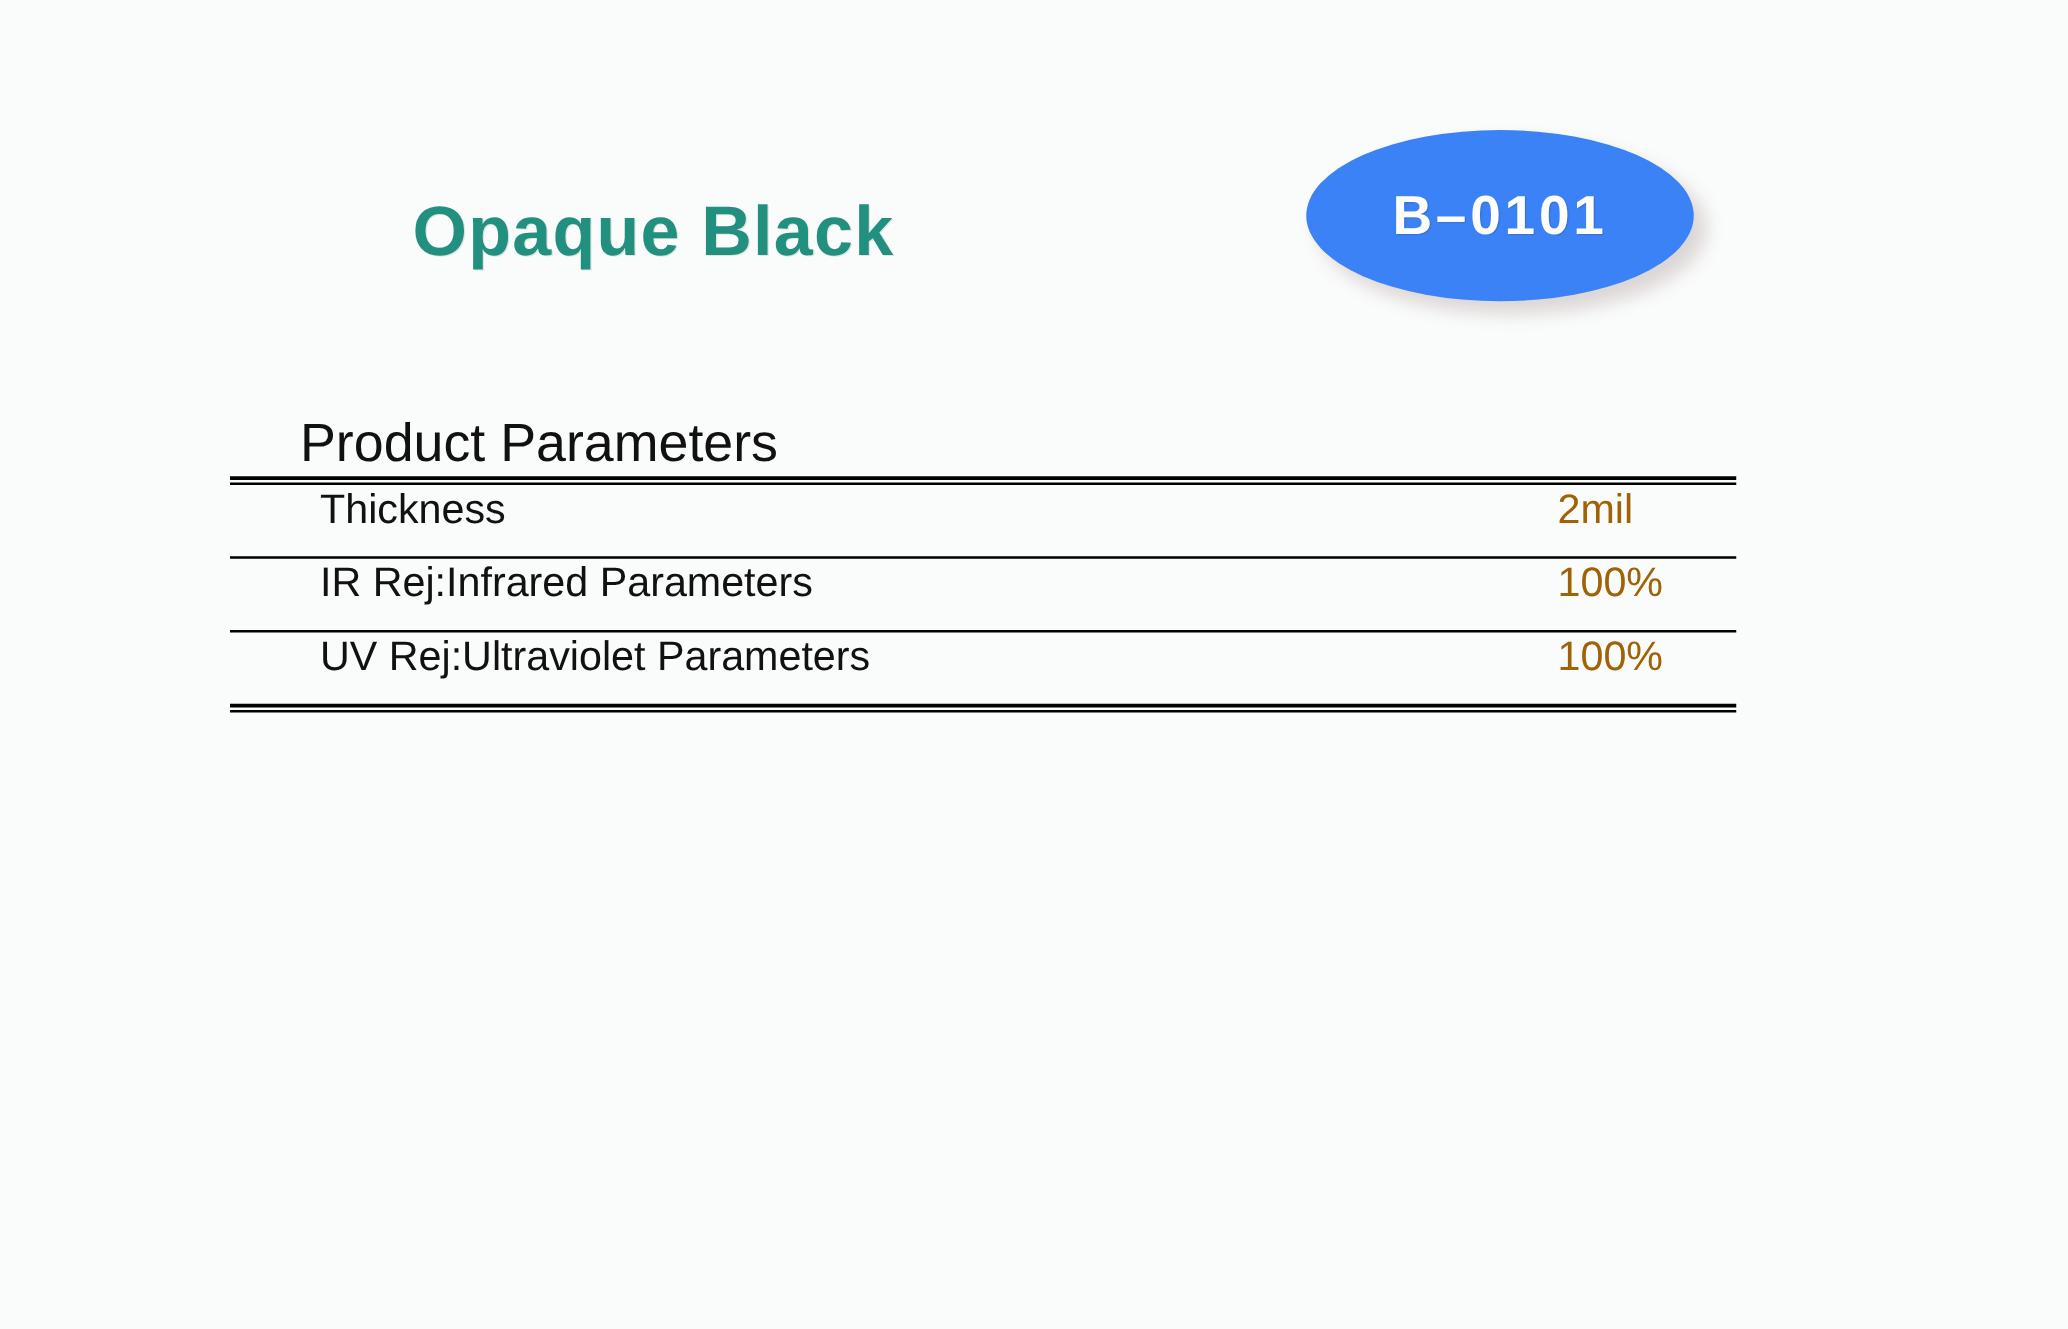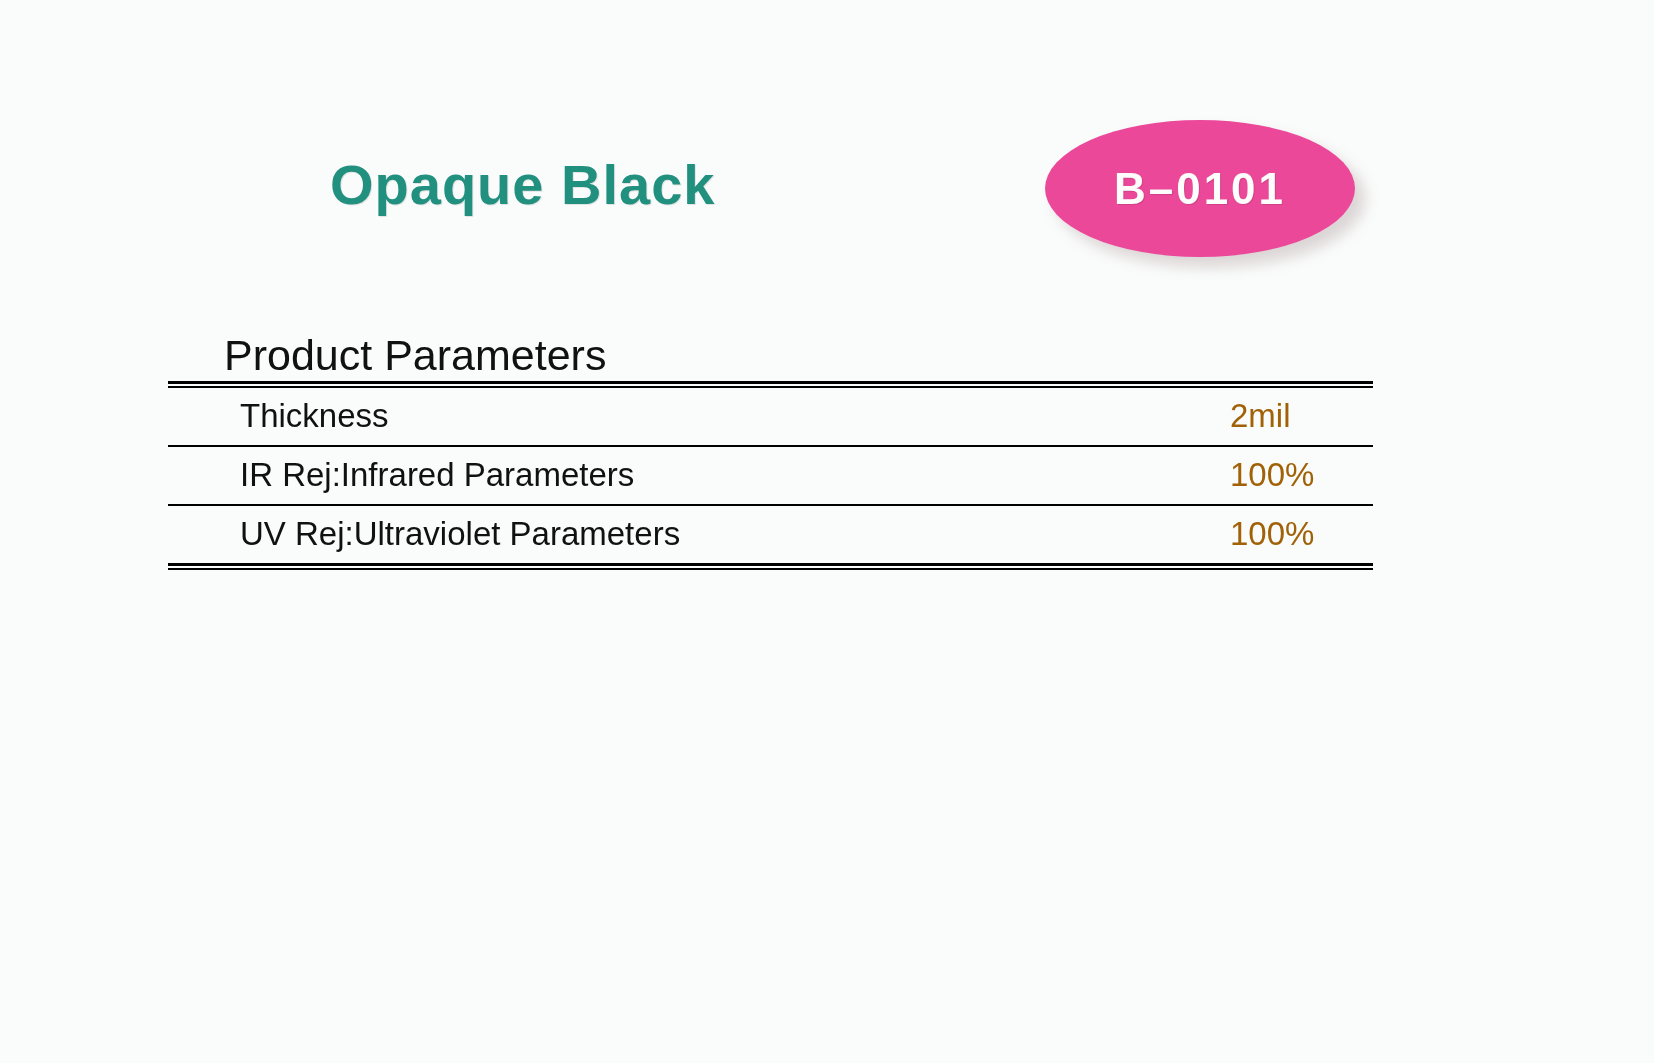--- a/index.html
+++ b/index.html
@@ -31,43 +31,43 @@
     font-weight: bold;
     color: #22907f;
     letter-spacing: 1px;
     white-space: nowrap;
     text-shadow: 1px 1px 0 rgba(120,120,120,0.18);
   }
 
   .code-badge {
     position: absolute;
     left: 1045px;
-    top: 120px;
+    top: 104px;
     width: 310px;
     height: 137px;
     border-radius: 50% / 50%;
-    background: #ec4899;
+    background: #3b82f6;
     box-shadow: 10px 10px 14px rgba(150,130,125,0.30);
     display: flex;
     align-items: center;
     justify-content: center;
   }
   .code-badge-label {
     color: #fdfdfb;
     font-size: 44px;
     font-weight: bold;
     letter-spacing: 3px;
     white-space: nowrap;
     text-shadow: 1px 1px 1px rgba(0,0,0,0.12);
   }
 
   
   .spec-section {
     position: absolute;
-    left: 168px;
+    left: 184px;
     top: 330px;
     width: 1205px;
   }
 
   .section-heading {
     font-size: 43px;
     color: #111111;
     padding-left: 56px;
     line-height: 1.18;
     white-space: nowrap;
@@ -80,21 +80,21 @@
     border-bottom: 2px solid #000;
     box-sizing: border-box;
   }
 
   .spec-rows {
     width: 100%;
   }
 
   .spec-row {
     display: flex;
-    align-items: center;
+    align-items: flex-start;
     height: 57px;
     border-bottom: 2px solid #000000;
   }
   .spec-row.last {
     border-bottom: none;
   }
 
   .spec-label {
     flex: 0 0 1000px;
     padding-left: 72px;

